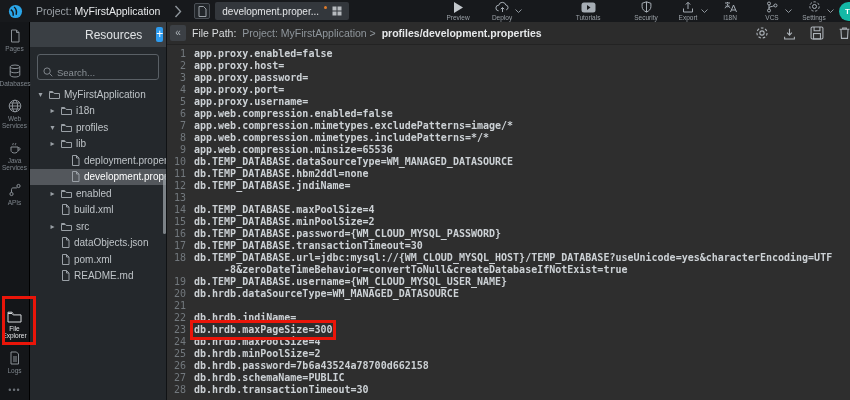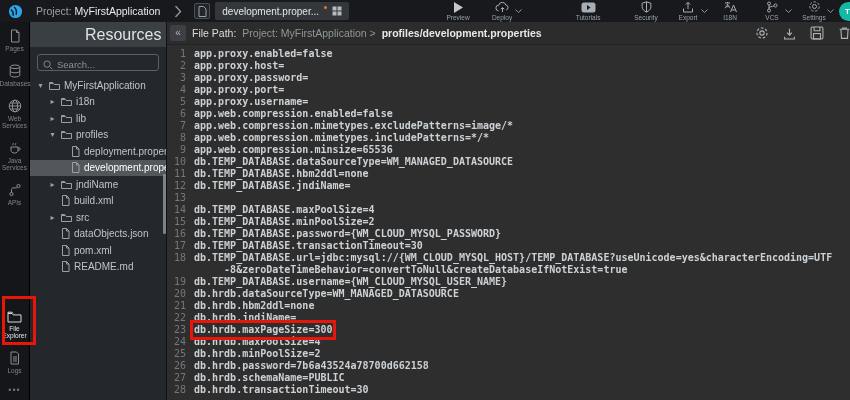--- a/index.html
+++ b/index.html
@@ -38,25 +38,25 @@
     gap:2px; cursor:pointer; }
   .rail-item .rlabel { font-size:6.5px; line-height:7px; color:#7e858c; text-align:center; width:30px; }
   .rail-item.active .rlabel { color:#e6e8ea; }
   .rail-spacer { flex:1; }
   .rail-dots { color:#6a7076; font-size:9px; letter-spacing:1px; margin:6px 0 5px; }
 
   
   .res { position:absolute; top:22px; left:30px; width:137px; bottom:0; background:#24282c;
     border-right:1px solid #101214; z-index:3; overflow:hidden; }
   .res-head { height:25px; background:#3a3f44; display:flex; align-items:center; padding:0 7px; gap:7px; }
-  .res-title { flex:1; color:#dfe2e4; font-size:16px;padding-left:48px; }
+  .res-title { flex:1; color:#dfe2e4; font-size:12px;padding-left:48px; }
   .res-plus { width:15px; height:15px; background:#2d9cf0; border-radius:2px; color:#fff;
     font-size:12px; line-height:14px; text-align:center; cursor:pointer; }
   .res-search { margin:7px 7px 6px; height:17px; border:1px solid #5a6066; border-radius:3px;
-    display:flex; align-items:flex-end; padding:0 5px; gap:4px; background:#24282c; }
+    display:flex; align-items:flex-start; padding:12px 5px; gap:4px; background:#24282c; }
   .res-search input { flex:1; min-width:0; background:transparent; border:none; outline:none;
     color:#c7cbcf; font-size:9.5px; font-family:"Liberation Sans",sans-serif; }
   .res-search input::placeholder { color:#8a9096; }
   .tree { font-size:10px; color:#bfc4c8; }
   .trow { height:16.5px; display:flex; align-items:center; gap:4px; cursor:pointer; white-space:nowrap; }
   .trow .caret { width:9px; flex:none; font-size:8px; color:#9aa0a6; text-align:center; }
   .trow.open .caret::before { content:"▾"; }
   .trow.closed .caret::before { content:"▸"; }
   .trow .ticon { display:flex; flex:none; }
   .trow.ind0 { padding-left:6px; }
@@ -326,42 +326,42 @@
           <span class="ticon ticon-folder">
             <svg width="11" height="9" viewBox="0 0 11 9" fill="none" stroke="#9aa0a6">
               <path d="M.5 2.5v-1h3.2l1 1"></path>
               <path d="M.5 2.5h3.7l1 1h5.3v5H.5z"></path>
             </svg>
           </span>
 
           <span class="tlabel">i18n</span>
         </div>
 
-        <div class="trow ind1 folder closed">
+        <div class="trow ind1 folder open">
           <span class="caret"></span>
           <span class="ticon ticon-folder">
             <svg width="11" height="9" viewBox="0 0 11 9" fill="none" stroke="#9aa0a6">
               <path d="M.5 2.5v-1h3.2l1 1"></path>
               <path d="M.5 2.5h3.7l1 1h5.3v5H.5z"></path>
             </svg>
           </span>
 
-          <span class="tlabel">lib</span>
-        </div>
-
-        <div class="trow ind1 folder open">
+          <span class="tlabel">profiles</span>
+        </div>
+
+        <div class="trow ind1 folder closed">
           <span class="caret"></span>
           <span class="ticon ticon-folder">
             <svg width="11" height="9" viewBox="0 0 11 9" fill="none" stroke="#9aa0a6">
               <path d="M.5 2.5v-1h3.2l1 1"></path>
               <path d="M.5 2.5h3.7l1 1h5.3v5H.5z"></path>
             </svg>
           </span>
 
-          <span class="tlabel">profiles</span>
+          <span class="tlabel">lib</span>
         </div>
 
         <div class="trow ind2 file">
           <span class="caret"></span>
 
           <span class="ticon ticon-file">
             <svg width="9" height="11" viewBox="0 0 9 11" fill="none" stroke="#9aa0a6">
               <path d="M1.5 .5h4L8 3v7.5H1.5z"></path>
               <path d="M5.5 .5V3H8"></path>
             </svg>
@@ -383,21 +383,21 @@
 
         <div class="trow ind1 folder closed">
           <span class="caret"></span>
           <span class="ticon ticon-folder">
             <svg width="11" height="9" viewBox="0 0 11 9" fill="none" stroke="#9aa0a6">
               <path d="M.5 2.5v-1h3.2l1 1"></path>
               <path d="M.5 2.5h3.7l1 1h5.3v5H.5z"></path>
             </svg>
           </span>
 
-          <span class="tlabel">jndiName</span>
+          <span class="tlabel">enabled</span>
         </div>
 
         <div class="trow ind1 file">
           <span class="caret"></span>
 
           <span class="ticon ticon-file">
             <svg width="9" height="11" viewBox="0 0 9 11" fill="none" stroke="#9aa0a6">
               <path d="M1.5 .5h4L8 3v7.5H1.5z"></path>
               <path d="M5.5 .5V3H8"></path>
             </svg>
@@ -591,21 +591,20 @@
           <span class="ct">db.TEMP_DATABASE.username={WM_CLOUD_MYSQL_USER_NAME}</span>
         </div>
 
         <div class="crow">
           <span class="ln">20</span>
           <span class="ct">db.hrdb.dataSourceType=WM_MANAGED_DATASOURCE</span>
         </div>
 
         <div class="crow">
           <span class="ln">21</span>
-          <span class="ct">db.hrdb.hbm2ddl=none</span>
         </div>
 
         <div class="crow">
           <span class="ln">22</span>
           <span class="ct">db.hrdb.jndiName=</span>
         </div>
 
         <div class="crow hl">
           <span class="ln">23</span>
           <span class="ct">db.hrdb.maxPageSize=300</span>

